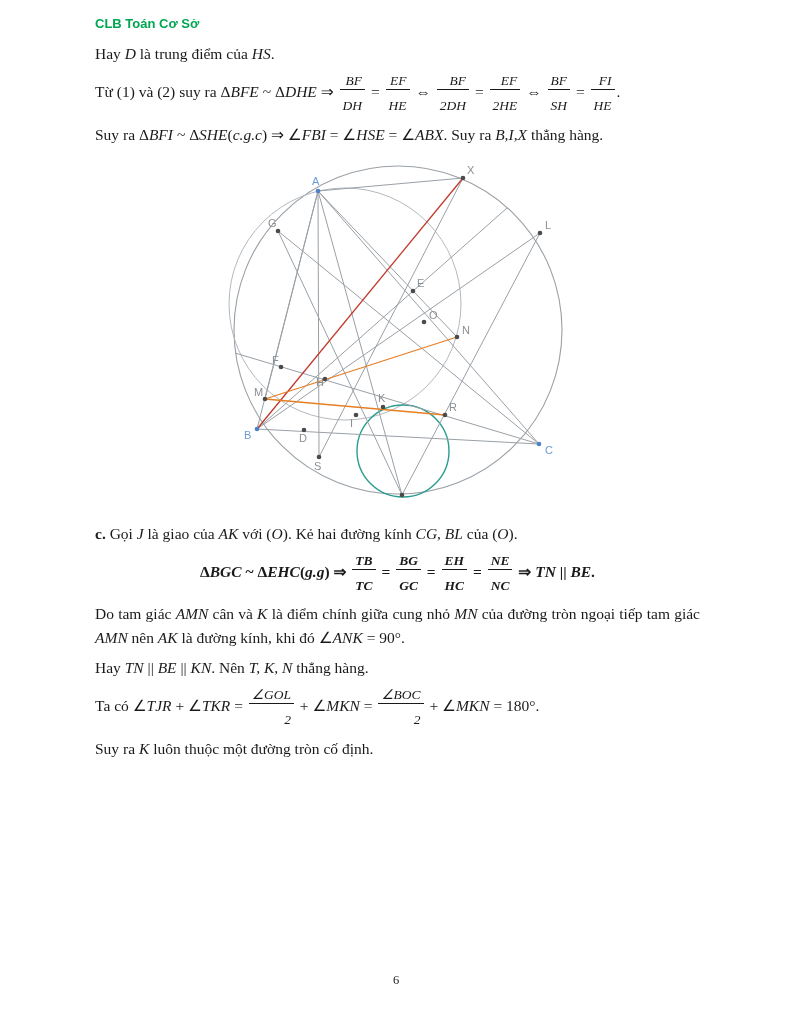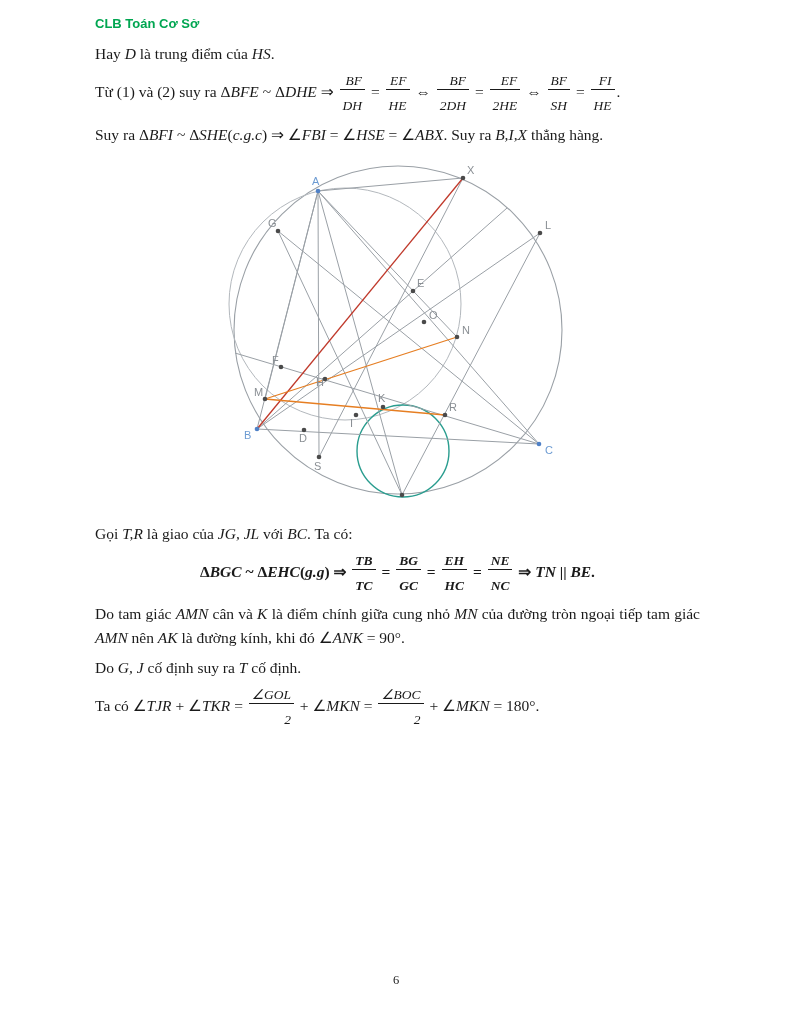--- a/index.html
+++ b/index.html
@@ -118,40 +118,41 @@
         <text x="306" y="504" fill="#8a8f94" class="ptlabel">D</text>
         <circle cx="326" cy="519" r="2.3" fill="#4a4a4a"></circle>
         <text x="321" y="532" fill="#8a8f94" class="ptlabel">S</text>
         <circle cx="546" cy="506" r="2.3" fill="#4f81c7"></circle>
         <text x="552" y="516" fill="#6c9bd2" class="ptlabel">C</text>
         <circle cx="409" cy="557" r="2.3" fill="#4a4a4a"></circle>
       </svg>
   </div>
 
   <div id="content-bottom">
-      <div class="para"><span class="txt">Gọi </span><span class="mi">T,R</span><span class="txt"> là giao của </span><span class="mi">JG, JL</span><span class="txt"> với </span><span class="mi">BC</span><span class="txt">. Ta có:</span></div>
+      <div class="para"><span class="bold">c.</span><span class="txt"> Gọi </span><span class="mi">J</span><span class="txt"> là giao của </span><span class="mi">AK</span><span class="txt"> với (</span><span class="mi">O</span><span class="txt">). Kẻ hai đường kính </span><span class="mi">CG, BL</span><span class="txt"> của (</span><span class="mi">O</span><span class="txt">).</span></div>
       <div class="para center"><span class="txt">Δ</span><span class="mi">BGC</span><span class="txt"> ~ Δ</span><span class="mi">EHC</span><span class="txt">(</span><span class="mi">g.g</span><span class="txt">) ⇒ </span><span class="frac">
           <span class="num">TB</span>
           <span class="den">TC</span>
         </span><span class="txt"> = </span><span class="frac">
           <span class="num">BG</span>
           <span class="den">GC</span>
         </span><span class="txt"> = </span><span class="frac">
           <span class="num">EH</span>
           <span class="den">HC</span>
         </span><span class="txt"> = </span><span class="frac">
           <span class="num">NE</span>
           <span class="den">NC</span>
         </span><span class="txt"> ⇒ </span><span class="mi">TN</span><span class="txt"> || </span><span class="mi">BE</span><span class="txt">.</span></div>
       <div class="para"><span class="txt">Do tam giác </span><span class="mi">AMN</span><span class="txt"> cân và </span><span class="mi">K</span><span class="txt"> là điểm chính giữa cung nhỏ </span><span class="mi">MN</span><span class="txt"> của đường tròn ngoại tiếp tam giác </span><span class="mi">AMN</span><span class="txt"> nên </span><span class="mi">AK</span><span class="txt"> là đường kính, khi đó ∠</span><span class="mi">ANK</span><span class="txt"> = 90°.</span></div>
-      <div class="para"><span class="txt">Do </span><span class="mi">G, J</span><span class="txt"> cố định suy ra </span><span class="mi">T</span><span class="txt"> cố định.</span></div>
+      <div class="para"><span class="txt">Hay </span><span class="mi">TN</span><span class="txt"> || </span><span class="mi">BE</span><span class="txt"> || </span><span class="mi">KN</span><span class="txt">. Nên </span><span class="mi">T, K, N</span><span class="txt"> thẳng hàng.</span></div>
       <div class="para"><span class="txt">Ta có ∠</span><span class="mi">TJR</span><span class="txt"> + ∠</span><span class="mi">TKR</span><span class="txt"> = </span><span class="frac">
           <span class="num">∠GOL</span>
           <span class="den">2</span>
         </span><span class="txt"> + ∠</span><span class="mi">MKN</span><span class="txt"> = </span><span class="frac">
           <span class="num">∠BOC</span>
           <span class="den">2</span>
         </span><span class="txt"> + ∠</span><span class="mi">MKN</span><span class="txt"> = 180°.</span></div>
+      <div class="para"><span class="txt">Suy ra </span><span class="mi">K</span><span class="txt"> luôn thuộc một đường tròn cố định.</span></div>
     </div>
 
   <div class="pagenum">6</div>
 
 </div>
 
 </body></html>

